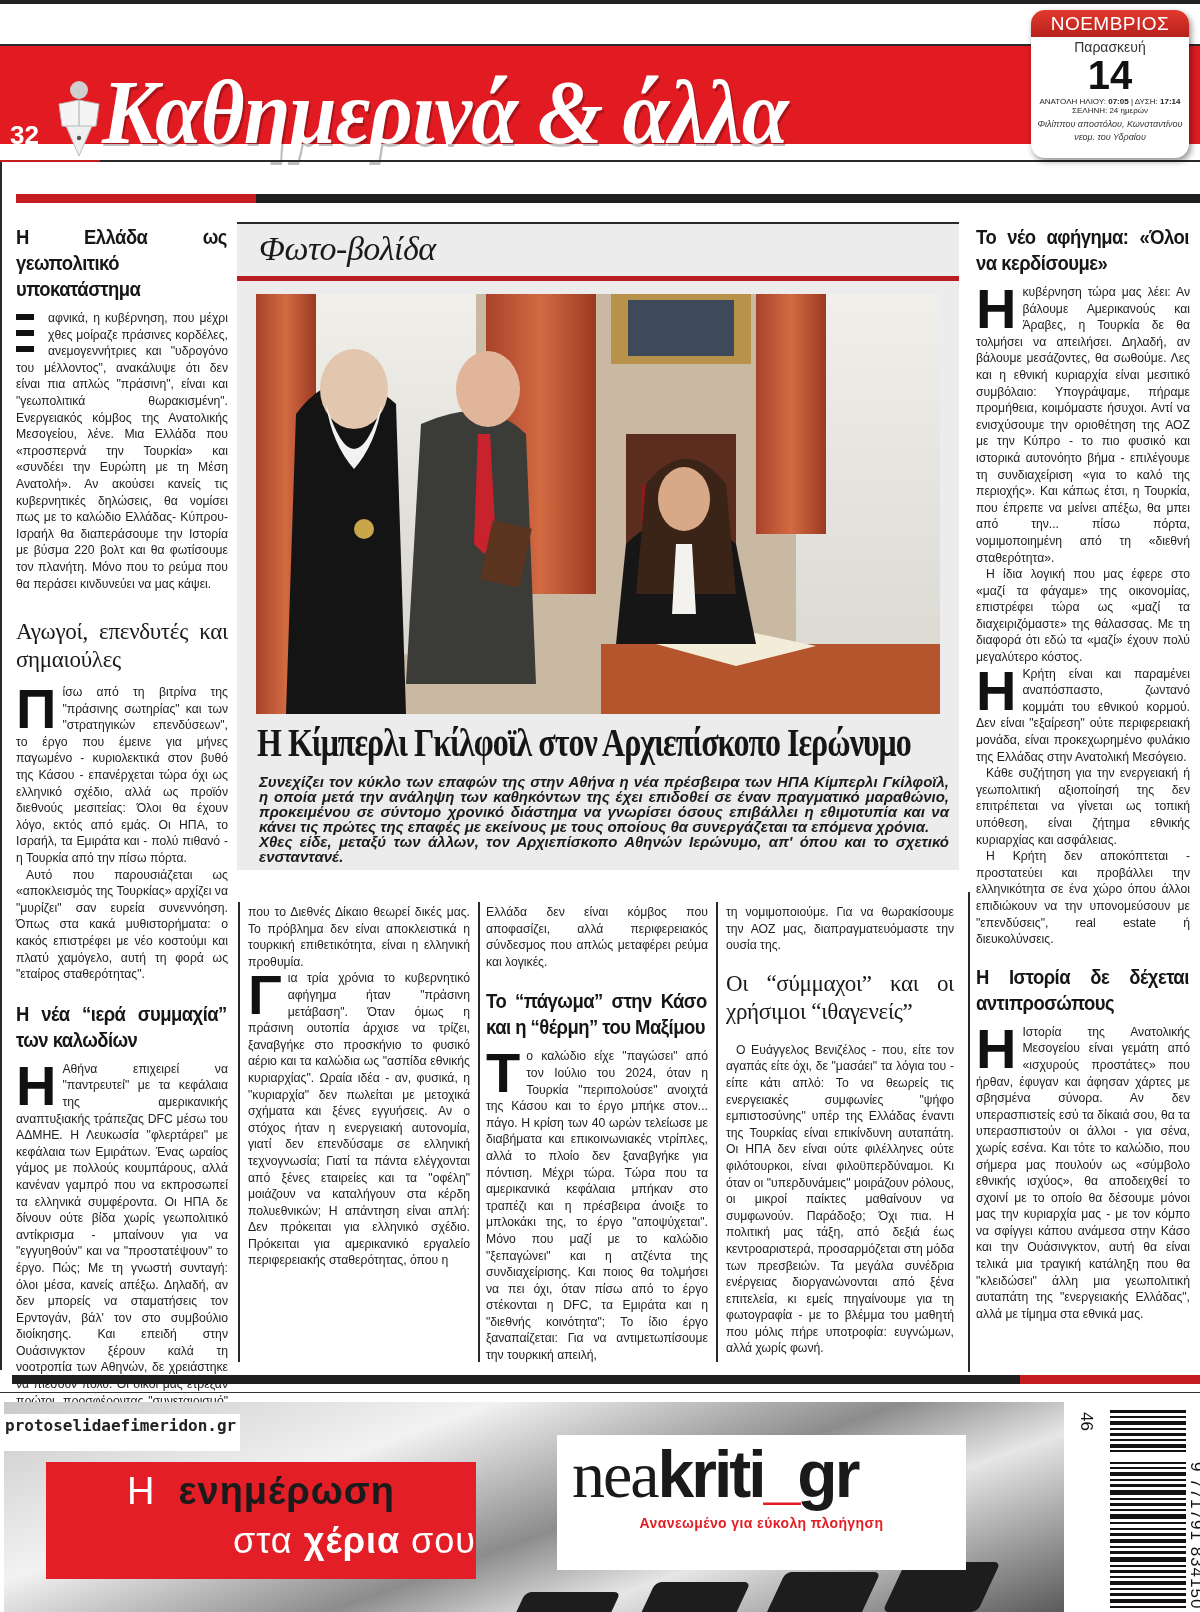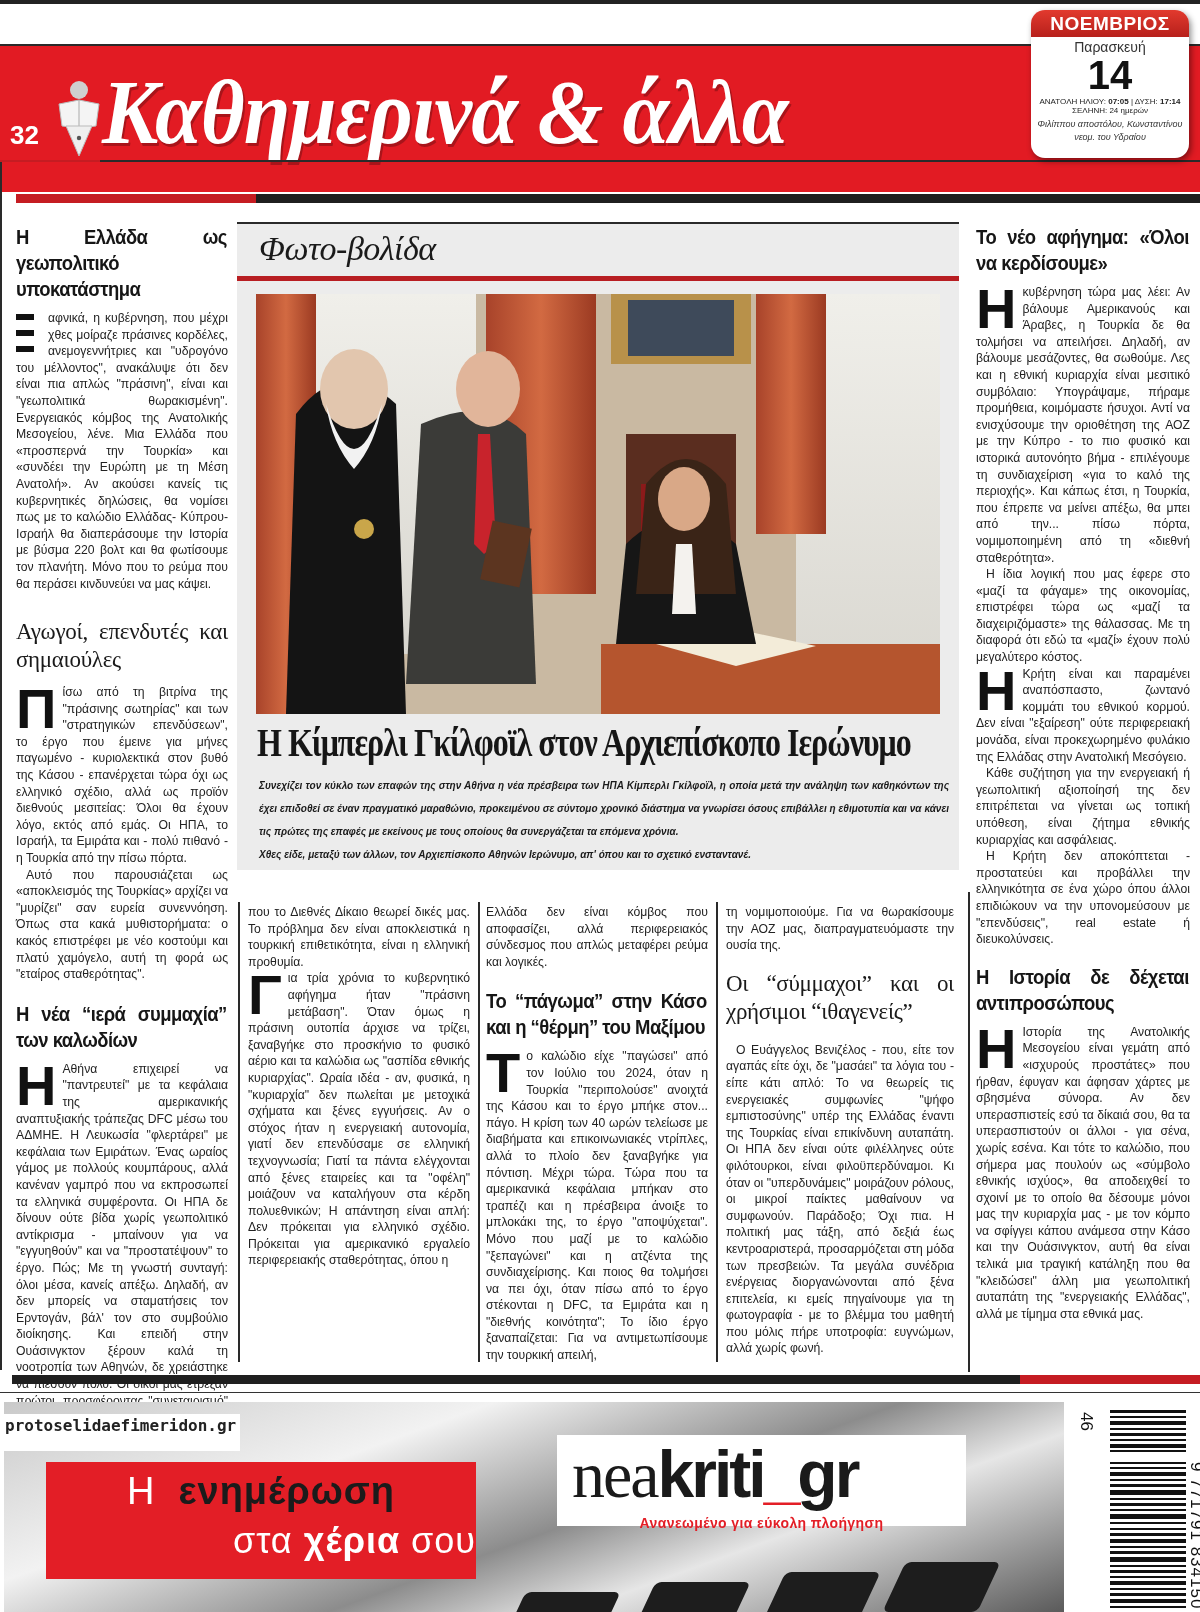--- a/index.html
+++ b/index.html
@@ -2,30 +2,30 @@
 <html><head>
 <meta charset="utf-8">
 <style>
   * { box-sizing: border-box; margin: 0; padding: 0; }
   html, body { width: 1200px; height: 1612px; background: #ffffff; overflow: hidden; }
   body { position: relative; font-family: "Liberation Sans", sans-serif; color: #1b1b1b; }
 
   .top-rule { position: absolute; left: 0; top: 0; width: 1200px; height: 4px; background: #222; }
 
   
-  .masthead { position: absolute; left: 0; top: 44px; width: 1200px; height: 148px; background: #e21b23; border-top: 2px solid #2a2a2a; padding-left: 43px; }
+  .masthead { position: absolute; left: 0; top: 44px; width: 1200px; height: 100px; background: #e21b23; border-top: 2px solid #2a2a2a; padding-left: 43px; }
   .masthead .page-num { position: absolute; left: 10px; top: 74px; color: #fff; font-weight: bold; font-size: 26px; font-family: "Liberation Sans", sans-serif; }
   .masthead .logo-icon { position: absolute; left: 56px; top: 32px; width: 46px; height: 80px; }
   .masthead .section-title { position: absolute; left: 102px; top: 18px; color: #fff; font-family: "Liberation Serif", serif; font-style: italic; font-weight: bold; font-size: 92px; line-height: 96px; letter-spacing: -1px; text-shadow: 2px 3px 0 rgba(0,0,0,0.25); transform: scaleX(0.92); transform-origin: left; white-space: nowrap; }
   .masthead-under { position: absolute; left: 0; top: 160px; width: 1200px; height: 2px; background: #2a2a2a; }
   .masthead-under .red { position: absolute; left: 0; top: 0; width: 100px; height: 2px; background: #c51c22; }
 
   
   .date-card { position: absolute; left: 1031px; top: 10px; width: 158px; height: 148px; background: #fff; border-radius: 14px; box-shadow: 2px 3px 6px rgba(0,0,0,0.45); overflow: hidden; text-align: center; }
-  .date-card .month { background: linear-gradient(#e23a2e, #b7201b); color: #fff; font-weight: bold; font-size: 19px; height: 27px; line-height: 27px; letter-spacing: 0.5px; }
+  .date-card .month { background: linear-gradient(#e23a2e, #b7201b); color: #fff; font-weight: normal; font-size: 19px; height: 27px; line-height: 27px; letter-spacing: 0.5px; }
   .date-card .weekday { font-size: 14px; color: #333; margin-top: 2px; }
   .date-card .day { font-size: 40px; font-weight: bold; line-height: 40px; color: #111; }
   .date-card .sun { font-size: 8px; color: #222; margin-top: 2px; white-space: nowrap; }
   .date-card .sun b { font-weight: bold; }
   .date-card .moon { font-size: 8px; color: #222; }
   .date-card .saints { font-size: 9px; font-style: italic; color: #333; line-height: 13px; margin-top: 3px; padding: 0 6px; }
 
   
   .section-rule { position: absolute; left: 16px; top: 194px; width: 1184px; height: 9px; background: #1f1f1f; }
   .section-rule .red { position: absolute; left: 0; top: 0; width: 240px; height: 9px; background: #c51c22; }
@@ -42,36 +42,36 @@
   .dropcap { float: left; font-family: "Liberation Sans", sans-serif; font-weight: bold; font-size: 56px; line-height: 46px; margin: 2px 6px 0 0; color: #111; }
   .dropcap-bar { float: left; width: 26px; height: 44px; margin: 2px 6px 0 0; position: relative; }
   .dropcap-bar i { position: absolute; left: 0; width: 18px; height: 6px; background: #111; }
 
   
   .feature { position: absolute; left: 237px; top: 222px; width: 722px; height: 648px; background: #ececec; border-top: 2px solid #2a2a2a; }
   .feature .kicker { position: absolute; left: 22px; top: 6px; font-family: "Liberation Serif", serif; font-style: italic; font-size: 34px; color: #1a1a1a; letter-spacing: -0.5px; }
   .feature .kicker-rule { position: absolute; left: 0; top: 52px; width: 722px; height: 5px; background: #b81e22; }
   .feature .photo { position: absolute; left: 19px; top: 70px; width: 684px; height: 420px; overflow: hidden; background: #7a3b24; }
   .feature .headline { position: absolute; left: 20px; top: 496px; width: 690px; font-family: "Liberation Serif", serif; font-weight: bold; font-size: 39px; line-height: 46px; color: #161616; letter-spacing: -1.2px; transform: scaleX(0.82); transform-origin: left; white-space: nowrap; }
-  .feature .dek { position: absolute; left: 22px; top: 550px; width: 690px; font-style: italic; font-weight: bold; font-size: 10px; line-height: 23px; color: #1b1b1b; text-align: justify; }
+  .feature .dek { position: absolute; left: 22px; top: 550px; width: 690px; font-style: italic; font-weight: bold; font-size: 15px; line-height: 15px; color: #1b1b1b; text-align: justify; }
   .feature .dek p + p { margin-top: 0; }
 
   
   .bottom-rule { position: absolute; left: 12px; top: 1375px; width: 1188px; height: 9px; background: #1f1f1f; }
   .bottom-rule .red { position: absolute; right: 0; top: 0; width: 180px; height: 9px; background: #c51c22; }
   .bottom-thin { position: absolute; left: 0; top: 1392px; width: 1200px; height: 1px; background: #333; }
 
   
   .ad { position: absolute; left: 4px; top: 1402px; width: 1060px; height: 210px; overflow: hidden; background: linear-gradient(160deg, #c9c9c9 0%, #f2f2f2 30%, #8c8c8c 55%, #e6e6e6 70%, #5a5a5a 100%); }
   .ad .watermark { position: absolute; left: 0; top: 12px; background: #fff; font-family: "DejaVu Sans Mono", monospace; font-size: 16px; font-weight: bold; color: #222; padding: 2px 4px 16px 1px; }
   .ad .red-box { position: absolute; left: 42px; top: 60px; width: 430px; height: 117px; background: #e31e26; }
   .ad .red-box .line1 { position: absolute; left: 0; width: 430px; top: 8px; text-align: center; font-size: 38px; color: #fff; letter-spacing: 1px; }
   .ad .red-box .line1 b { color: #1b1b1b; }
   .ad .red-box .line2 { position: absolute; left: 0; width: 430px; top: 58px; text-align: right; font-size: 36px; color: #fff; letter-spacing: 1px; }
-  .ad .brand-box { position: absolute; left: 553px; top: 33px; width: 409px; height: 91px; background: #fff; }
+  .ad .brand-box { position: absolute; left: 553px; top: 33px; width: 409px; height: 135px; background: #fff; }
   .ad .brand { position: absolute; left: 15px; top: 4px; font-family: "Liberation Serif", serif; font-size: 66px; line-height: 70px; color: #1a1a1a; letter-spacing: -2px; }
   .ad .brand b { font-family: "Liberation Sans", sans-serif; font-weight: bold; letter-spacing: -3px; }
   .ad .brand .us { color: #e31e26; }
   .ad .tagline { position: absolute; left: 0; width: 409px; top: 80px; text-align: center; font-size: 14px; font-weight: bold; color: #e31e26; letter-spacing: 0.4px; }
   .ad .keys { position: absolute; left: 470px; top: 150px; width: 600px; height: 80px; }
   .ad .key { position: absolute; width: 95px; height: 50px; background: #1d1d1d; border-radius: 6px; transform: skewX(-25deg); }
 
   
   .barcode { position: absolute; left: 1066px; top: 1402px; width: 134px; height: 210px; background: #fff; }
   .barcode .price { position: absolute; left: 18px; top: 12px; font-size: 17px; color: #111; transform: rotate(90deg); transform-origin: left top; left: 40px; }

